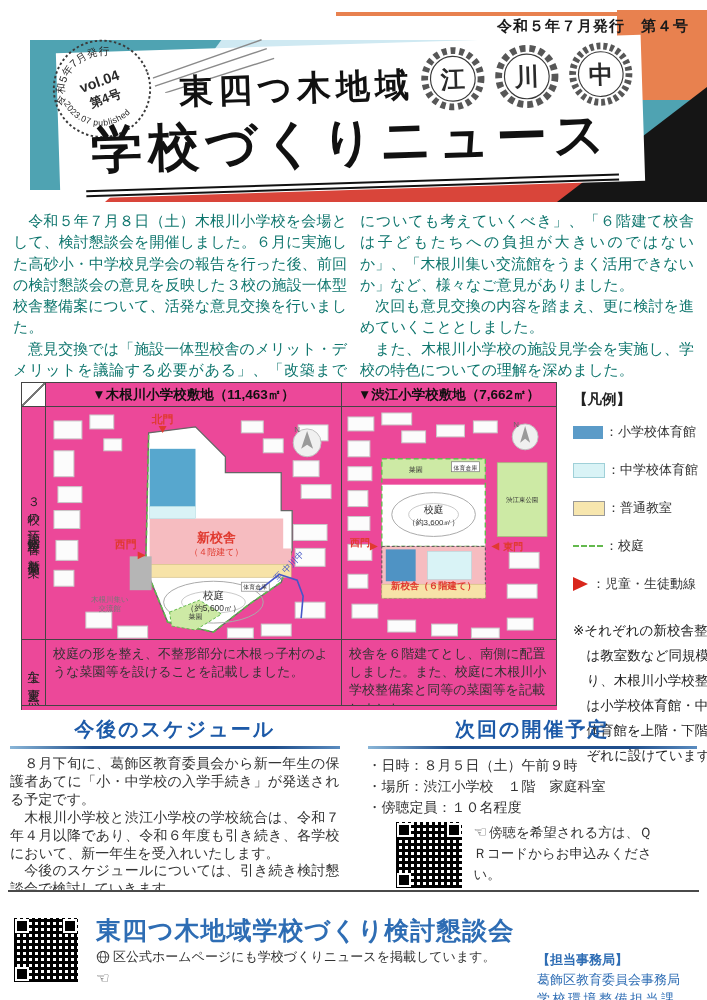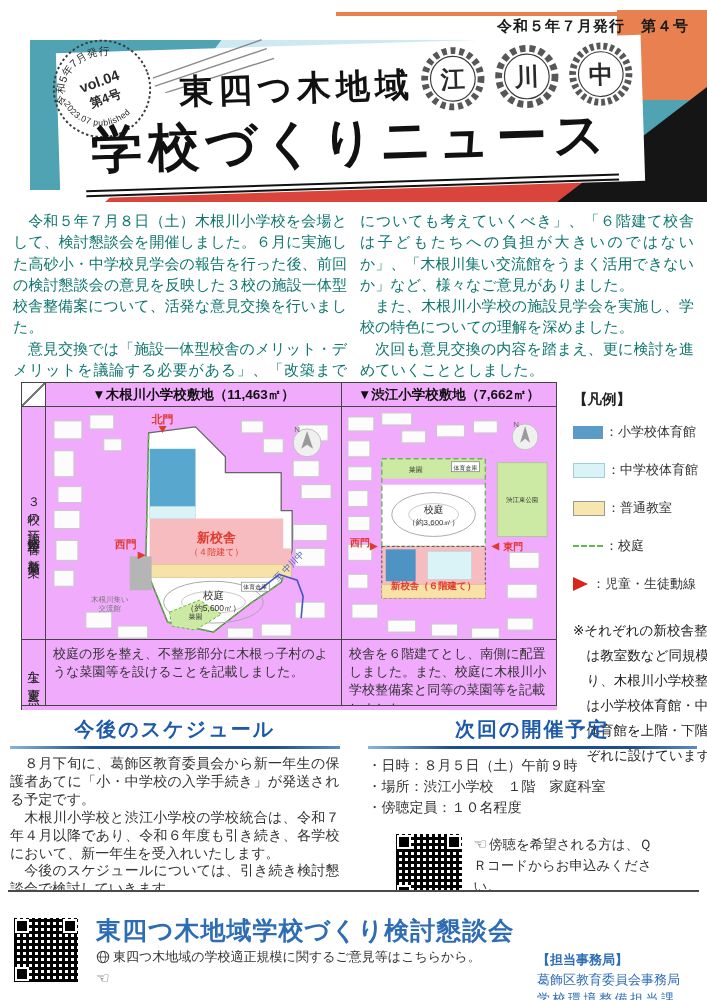--- a/index.html
+++ b/index.html
@@ -36,21 +36,21 @@
       padding:0 6px 5px;border-bottom:7px double #111;}
 
   
   .intro{height:178px;display:flex;padding:8px 13px 0;box-sizing:border-box;gap:13px;overflow:hidden;}
   .intro .col{width:50%;font-size:15px;line-height:1.42;text-align:justify;color:#0f766e;}
   .intro p{margin:0;}
 
   
   .plans{height:330px;display:flex;padding:2px 0 0 21px;box-sizing:border-box;}
   .ptable{display:grid;grid-template-columns:24px 296px 215px;grid-template-rows:24px 233px 66px;
-      border-top:1.5px solid #444;border-left:1.5px solid #444;background:#f0abfc;flex:none;}
+      border-top:1.5px solid #444;border-left:1.5px solid #444;background:#ec4899;flex:none;}
   .cell{border-right:1.5px solid #444;border-bottom:1.5px solid #444;position:relative;overflow:hidden;}
   .corner{background:linear-gradient(to bottom right,#fff 47%,#777 47%,#777 53%,#fff 53%);}
   .thead{display:flex;align-items:center;justify-content:center;font-size:13.5px;font-weight:bold;color:#111;}
   .vlabel{display:flex;align-items:center;justify-content:center;}
   .vlabel span{writing-mode:vertical-rl;font-size:12.5px;letter-spacing:2px;color:#222;line-height:1;}
   .mapcell svg{display:block;width:100%;height:100%;}
   .chg{font-size:13px;line-height:1.4;padding:5px 7px;color:#333;}
   .legendbox{padding:8px 10px 0 16px;width:150px;}
   .legend-title{font-size:14.5px;font-weight:bold;color:#222;margin-bottom:14px;}
   .legend-item{display:flex;align-items:center;margin-bottom:20px;font-size:13px;color:#333;}
@@ -64,21 +64,21 @@
   .legend-note{margin-top:26px;font-size:13.5px;line-height:1.85;color:#222;
       padding-left:1em;text-indent:-1em;width:152px;}
 
   
   .bottom{height:180px;display:flex;padding:6px 10px 0;box-sizing:border-box;gap:28px;overflow:hidden;}
   .bcol{width:50%;}
   .sec-title{font-size:20px;font-weight:bold;color:#1d5aa8;text-align:center;letter-spacing:2px;}
   .sec-rule{height:3px;margin:3px 0 6px;background:linear-gradient(90deg,#8ab6d8,#1f4e8c 25%,#1f4e8c 80%,#5a8cc0);}
   .sched-text p{margin:0;font-size:14px;line-height:1.28;text-align:justify;color:#333;}
   .meet-items p{margin:0;font-size:14px;line-height:1.5;color:#333;}
-  .qr-row{display:flex;margin-top:14px;align-items:flex-start;}
+  .qr-row{display:flex;margin-top:2px;align-items:flex-start;}
   .qr{position:relative;background:#fff;border:2px solid #fff;
       background-image:repeating-linear-gradient(0deg,#000 0 3px,transparent 3px 6px),
                        repeating-linear-gradient(90deg,#000 0 3px,#fff 3px 6px);}
   .qr::before,.qr::after,.qr .f3{content:"";position:absolute;width:14px;height:14px;background:#000;
       box-shadow:inset 0 0 0 2px #fff,inset 0 0 0 5px #000;}
   .qr::before{left:1px;top:1px;}
   .qr::after{right:1px;top:1px;}
   .qr .f3{left:1px;bottom:1px;}
   .qr-big{width:66px;height:66px;margin-left:26px;flex:none;}
   .qr-note{font-size:13.5px;line-height:1.55;color:#333;margin-left:10px;width:180px;}
@@ -159,22 +159,22 @@
     </div>
   </div>
 
   <div class="intro">
     <div class="col">
       <p>　令和５年７月８日（土）木根川小学校を会場として、検討懇談会を開催しました。６月に実施した高砂小・中学校見学会の報告を行った後、前回の検討懇談会の意見を反映した３校の施設一体型校舎整備案について、活発な意見交換を行いました。</p>
       <p>　意見交換では「施設一体型校舎のメリット・デメリットを議論する必要がある」、「改築まで現行校舎でどのくらい過ごすのか」、「学校跡地の活用に</p>
     </div>
     <div class="col">
       <p>についても考えていくべき」、「６階建て校舎は子どもたちへの負担が大きいのではないか」、「木根川集い交流館をうまく活用できないか」など、様々なご意見がありました。</p>
+      <p>　次回も意見交換の内容を踏まえ、更に検討を進めていくこととしました。</p>
       <p>　また、木根川小学校の施設見学会を実施し、学校の特色についての理解を深めました。</p>
-      <p>　次回も意見交換の内容を踏まえ、更に検討を進めていくこととしました。</p>
     </div>
   </div>
 
   <div class="plans">
     <div class="ptable">
       <div class="cell corner"></div>
       <div class="cell thead">▼木根川小学校敷地（11,463㎡）</div>
       <div class="cell thead">▼渋江小学校敷地（7,662㎡）</div>
 
       <div class="cell vlabel">
@@ -352,21 +352,21 @@
         <div class="f3"></div>
       </div>
     <div class="foot-center">
       <div class="org-title">東四つ木地域学校づくり検討懇談会</div>
       <div class="foot-line">
         <svg class="globe" viewBox="0 0 16 16">
           <circle cx="8" cy="8" r="6.5" fill="none" stroke="#444" stroke-width="1.2"></circle>
           <ellipse cx="8" cy="8" rx="3" ry="6.5" fill="none" stroke="#444" stroke-width="1"></ellipse>
           <line x1="1.5" y1="8" x2="14.5" y2="8" stroke="#444" stroke-width="1"></line>
         </svg>
-        <span>東四つ木地域の学校適正規模に関するご意見等はこちらから。</span>
+        <span>区公式ホームページにも学校づくりニュースを掲載しています。</span>
       </div>
       <div class="foot-line">
         <span class="hand">☜</span>
       </div>
     </div>
     <div class="foot-office">
       <div class="office-label">【担当事務局】</div>
       <div>葛飾区教育委員会事務局</div>
       <div class="office-spaced">学校環境整備担当課</div>
       <div class="office-phone">03-5654-6129</div>

